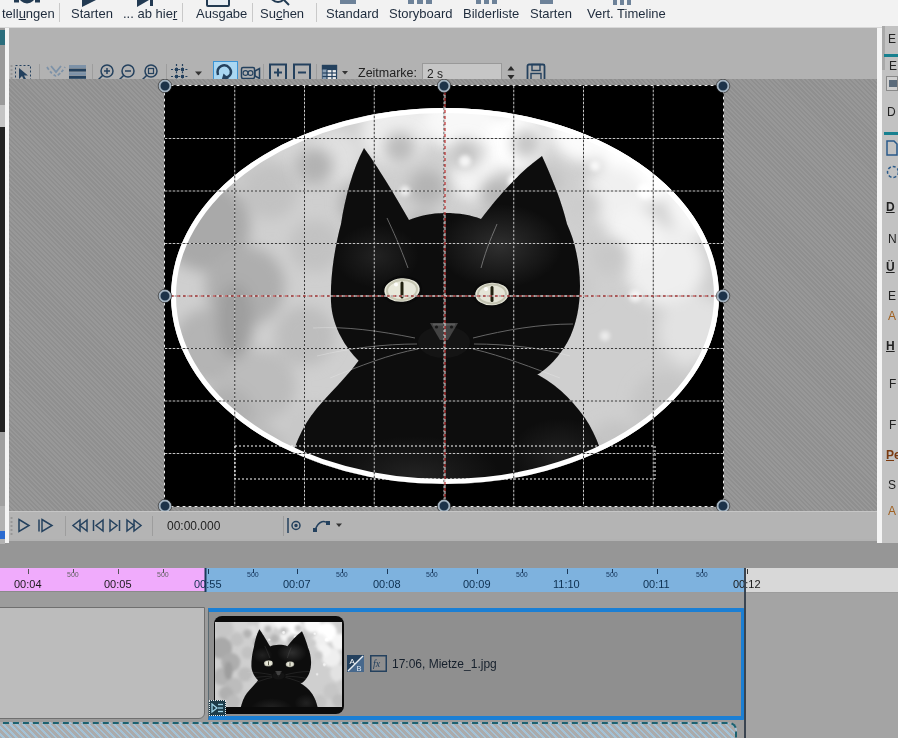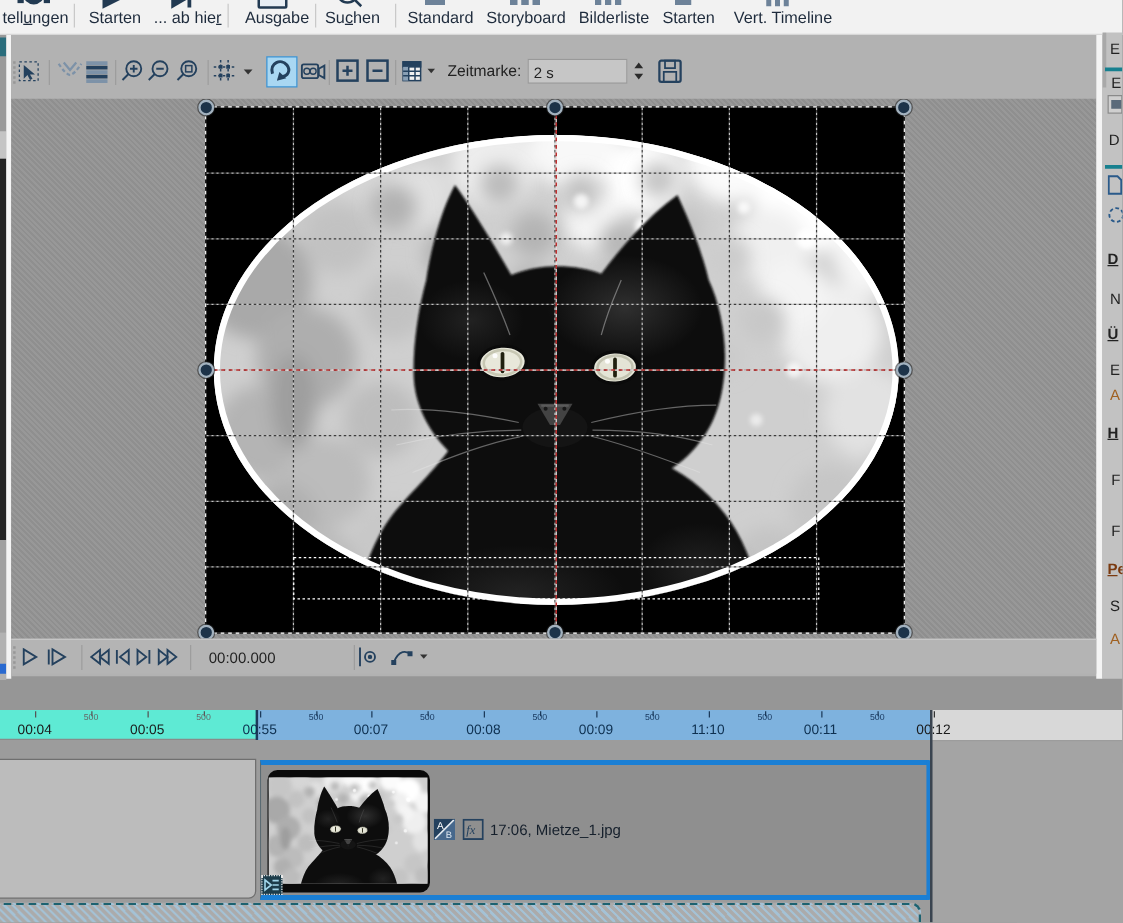--- a/index.html
+++ b/index.html
@@ -66,21 +66,21 @@
   <div class="abs" style="left:0;top:99px;width:5px;height:305px;background:#222"></div>
   <div class="abs" style="left:0;top:404px;width:5px;height:74px;background:#a0a0a0"></div>
   <div class="abs" style="left:0;top:478px;width:5px;height:38px;background:#b2b2b2"></div>
   <div class="abs" style="left:0;top:503px;width:5px;height:8px;background:#2a6ad0"></div>
 </div>
 <div class="abs" style="left:5px;top:28px;width:4px;height:515px;background:#f4f4f4;"></div>
 
 <div class="abs" id="panel" style="left:9px;top:28px;width:868px;height:513px;background:#b2b2b2;">
 
 
-  <div class="abs" id="toolbar" style="left:0;top:16px;width:853px;height:27px;background:#b2b2b2;padding-left:28px;">
+  <div class="abs" id="toolbar" style="left:0;top:32px;width:853px;height:27px;background:#b2b2b2;padding-left:28px;">
     <svg width="868" height="27" style="position:absolute;left:0;top:0">
 
       <line x1="2.5" y1="5" x2="2.5" y2="23" stroke="#979797" stroke-width="2" stroke-dasharray="2 2"></line>
 
       <g stroke="#9d9d9d" stroke-width="1">
         <line x1="30.5" y1="4" x2="30.5" y2="24"></line>
         <line x1="83.5" y1="4" x2="83.5" y2="24"></line>
         <line x1="157.5" y1="4" x2="157.5" y2="24"></line>
         <line x1="254.5" y1="4" x2="254.5" y2="24"></line>
         <line x1="307.5" y1="4" x2="307.5" y2="24"></line>
@@ -438,21 +438,21 @@
   <span class="abs" style="left:4px;top:313px;font-weight:bold;"><u>H</u></span>
   <span class="abs" style="left:7px;top:351px;">F</span>
   <span class="abs" style="left:7px;top:392px;">F</span>
   <span class="abs" style="left:4px;top:422px;font-weight:bold;color:#7a3a10;"><u>P</u>e</span>
   <span class="abs" style="left:6px;top:452px;">S</span>
   <span class="abs" style="left:6px;top:478px;color:#a06020;">A</span>
 </div>
 
 <div class="abs" id="timeline" style="left:0;top:568px;width:898px;height:170px;background:#9c9c9c;overflow:hidden;">
 
-  <div class="abs" style="left:0;top:0;width:884px;height:24px;background:#5eead4;border-bottom:1px solid #8a8a8a;text-align:center;">
+  <div class="abs" style="left:0;top:0;width:884px;height:24px;background:#f0abfc;border-bottom:1px solid #8a8a8a;text-align:center;">
     <div class="abs" style="left:205px;top:0;width:540px;height:24px;background:#7eb2de;"></div>
     <div class="abs" style="left:745px;top:0;width:153px;height:24px;background:#d8d8d8;"></div>
     <svg width="898" height="24" style="position:absolute;left:0;top:0">
       <g stroke="#555" stroke-width="1">
         <line x1="28.5" y1="1" x2="28.5" y2="6"></line>
           <line x1="73.5" y1="1" x2="73.5" y2="5"></line>
         <line x1="118.5" y1="1" x2="118.5" y2="6"></line>
           <line x1="163.5" y1="1" x2="163.5" y2="5"></line>
       </g>
       <g stroke="#1c3a5a" stroke-width="1">

